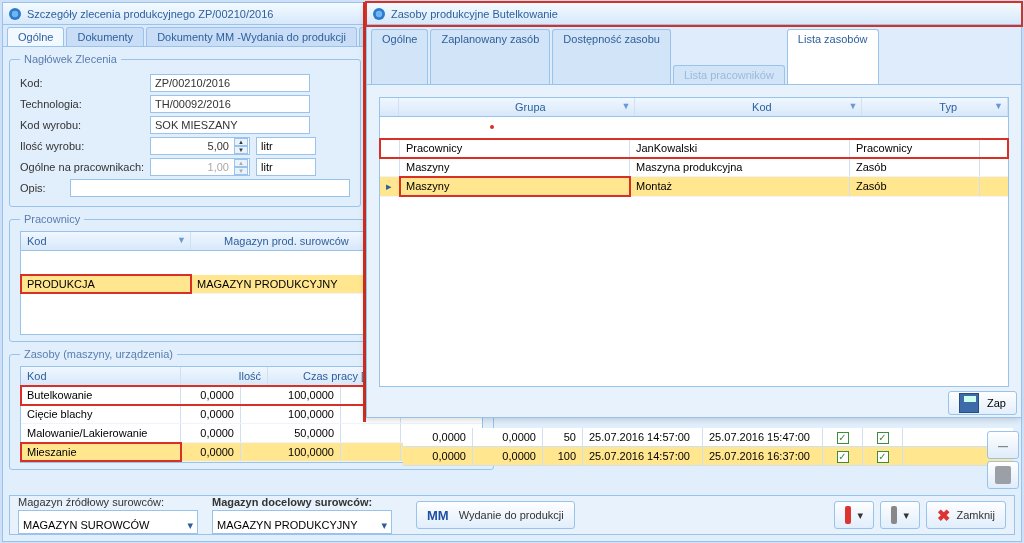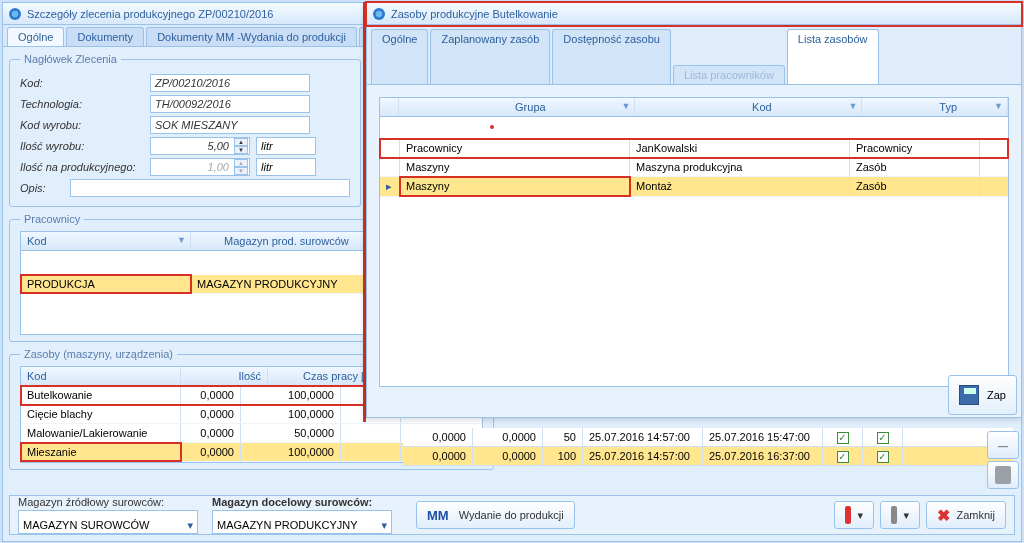--- a/index.html
+++ b/index.html
@@ -8,21 +8,21 @@
   
   .win-left { position:absolute; left:2px; top:2px; width:1020px; height:540px; background:#e1eefc; border:1px solid #9ac3ec; }
   .titlebar { height:22px; display:flex; align-items:center; padding:0 6px; background:linear-gradient(#f5fbff,#d6e8fb); border-bottom:1px solid #9ac3ec; color:#2d5f9c; }
   .titlebar .gear { width:12px; height:12px; margin-right:6px; background:radial-gradient(circle,#6fb6ef 40%,#2d7bd0 42%); border-radius:50%; }
   .tabs-l { display:flex; border-bottom:1px solid #9ac3ec; background:#dbe9fa; padding-left:4px; height:22px; align-items:flex-end; }
   .tab-l { padding:3px 10px; border:1px solid #9ac3ec; border-bottom:none; background:#c9def6; color:#2d5f9c; margin-right:2px; border-radius:3px 3px 0 0; cursor:pointer; }
   .tab-l.active { background:#f2f8ff; }
   .body-l { padding:6px; }
   fieldset { border:1px solid #9ac3ec; border-radius:3px; margin:0 0 6px 0; padding:6px 10px; }
   legend { color:#5b7db0; padding:0 4px; }
-  .row { display:flex; align-items:center; margin:3px 0;font-style:italic; }
+  .row { display:flex; align-items:center; margin:3px 0; }
   .lbl { width:130px; color:#333; }
   .field { width:160px; height:18px; border:1px solid #9ac3ec; background:#fff; padding:0 4px; display:flex; align-items:center; color:#333; }
   .num { width:100px; text-align:right; justify-content:flex-end; padding-right:20px; position:relative; }
   .spin { position:absolute; right:1px; top:0; width:14px; height:16px; display:flex; flex-direction:column; }
   .spin div { flex:1; border:1px solid #9ac3ec; background:#eaf3fd; font-size:6px; text-align:center; line-height:6px; cursor:pointer; }
   .unit { margin-left:6px; width:60px; height:18px; border:1px solid #9ac3ec; background:#fff; padding:0 4px; display:flex; align-items:center; }
 
   .grid { border:1px solid #9ac3ec; background:#fff; }
   .ghead { display:flex; background:linear-gradient(#f0f7ff,#d7e8fa); border-bottom:1px solid #9ac3ec;gap:27px; }
   .gcol, .gcell { padding:3px 6px; border-right:1px solid #d0e0f2; overflow:hidden; white-space:nowrap; }
@@ -61,21 +61,21 @@
   .tab-r.active{background:#fff;}
   .body-r { padding:12px; }
   .rgrid .ghead .gcol:nth-child(1){width:20px;}
   .rgrid .ghead .gcol:nth-child(2){width:230px;text-align:center;}
   .rgrid .ghead .gcol:nth-child(3){width:220px;text-align:center;}
   .rgrid .ghead .gcol:nth-child(4){width:130px;text-align:center;}
   .rgrid .grow .gcell:nth-child(1){width:20px;color:#2d5f9c;}
   .rgrid .grow .gcell:nth-child(2){width:230px;}
   .rgrid .grow .gcell:nth-child(3){width:220px;}
   .rgrid .grow .gcell:nth-child(4){width:130px;}
-  .savearea{position:absolute;right:4px;bottom:2px;height:40px;border:1px solid #9ac3ec;background:linear-gradient(#fefefe,#e3effc);display:flex;align-items:center;padding:0 10px;border-radius:3px;}
+  .savearea{position:absolute;right:4px;bottom:2px;height:24px;border:1px solid #9ac3ec;background:linear-gradient(#fefefe,#e3effc);display:flex;align-items:center;padding:0 10px;border-radius:3px;}
   .disk{width:20px;height:20px;background:#3d6aa8;border:1px solid #2a4d80;position:relative;margin-right:8px;}
   .disk::after{content:'';position:absolute;left:4px;top:2px;width:12px;height:6px;background:#cfe;}
   .red-vert{position:absolute;left:363px;top:2px;width:3px;height:420px;background:#d93025;}
   .sidebtn{position:absolute;right:2px;width:32px;height:28px;border:1px solid #9ac3ec;background:linear-gradient(#fff,#dfecfb);border-radius:3px;display:flex;align-items:center;justify-content:center;}
   .trash{width:16px;height:18px;background:#9aa0a6;border-radius:2px;}
   .side1{top:428px;} .side2{top:458px;}
 </style>
 </head>
 <body>
 
@@ -111,21 +111,21 @@
         <div class="field num">
             <span>5,00</span>
           <span class="spin">
               <div>▲</div>
               <div>▼</div>
             </span>
           </div>
         <div class="unit">litr</div>
         </div>
       <div class="row">
-          <div class="lbl">Ilość na produkcyjnego:</div>
+          <div class="lbl">Ogólne na pracownikach:</div>
         <div class="field num" style="color:#aaa">
             <span>1,00</span>
           <span class="spin">
               <div>▲</div>
               <div>▼</div>
             </span>
           </div>
         <div class="unit">litr</div>
         </div>
       <div class="row">

